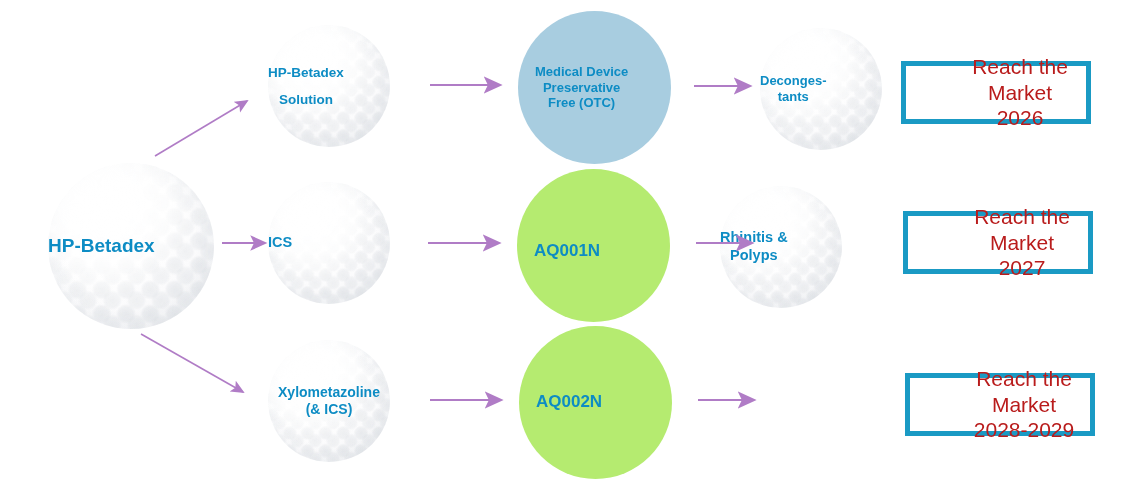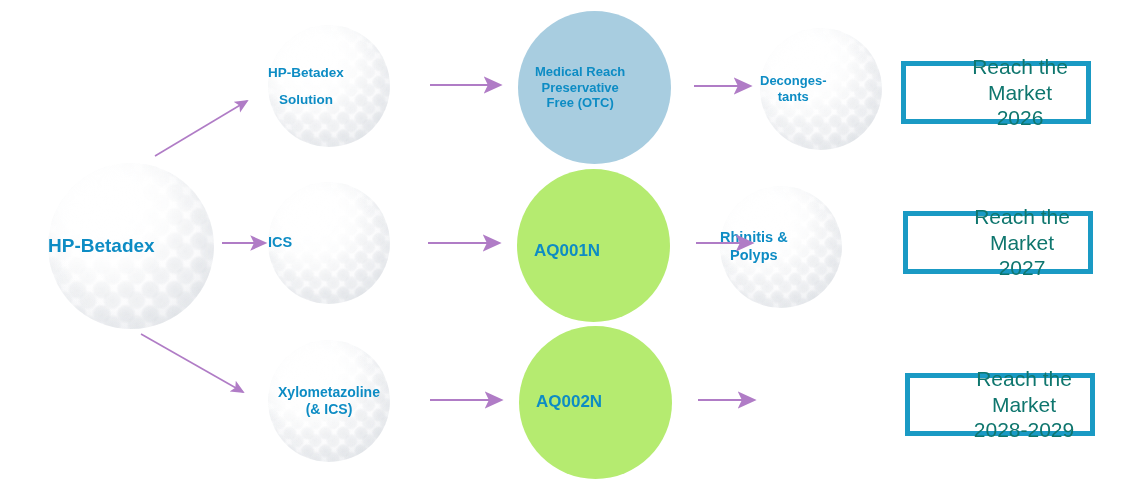--- a/index.html
+++ b/index.html
@@ -98,21 +98,21 @@
     position: absolute;
     box-sizing: border-box;
     background: #ffffff;
     border: 5px solid #1a9ac4;
     display: flex;
     align-items: center;
     justify-content: center;
     z-index: 5;
   }
   .market-text {
-    color: #0f766e;
+    color: #b91c1c;
     font-size: 21px;
     line-height: 1.22;
     text-align: center;
     white-space: pre-line;
     margin-left: 48px;
   }
 </style>
 </head>
 <body>
 
@@ -146,21 +146,21 @@
 
   <div class="node" style="left:268px; top:25px; width:122px; height:122px;">
     <div class="ball"></div>
     <div class="node-label" style="font-size:13.5px; line-height:2.0;">HP-Betadex
 Solution</div>
   </div>
 
   <div class="ring" style="left:518px; top:11px; width:153px; height:153px; background:#a8cde0;"></div>
   <div class="node" style="left:535px; top:28px; width:119px; height:119px;">
     <div class="ball"></div>
-    <div class="node-label" style="font-size:13px;">Medical Reach
+    <div class="node-label" style="font-size:13px;">Medical Device
 Preservative
 Free (OTC)</div>
   </div>
 
   <div class="node" style="left:760px; top:28px; width:122px; height:122px;">
     <div class="ball"></div>
     <div class="node-label" style="font-size:13px;">Deconges-
 tants</div>
   </div>
 

